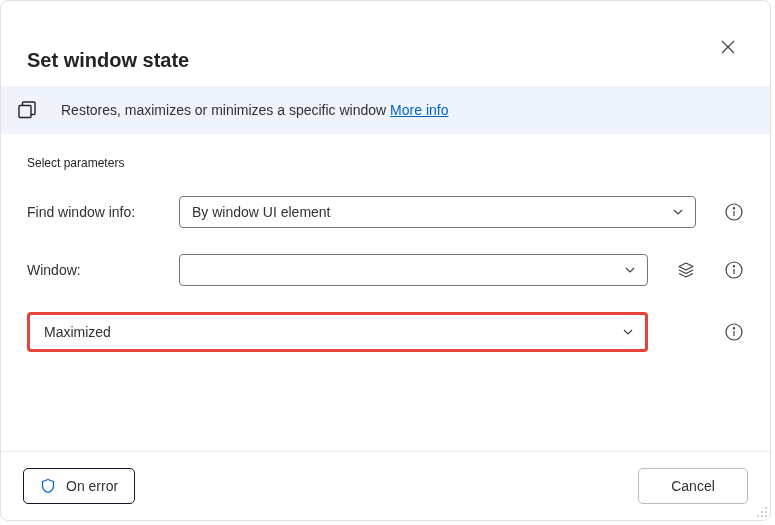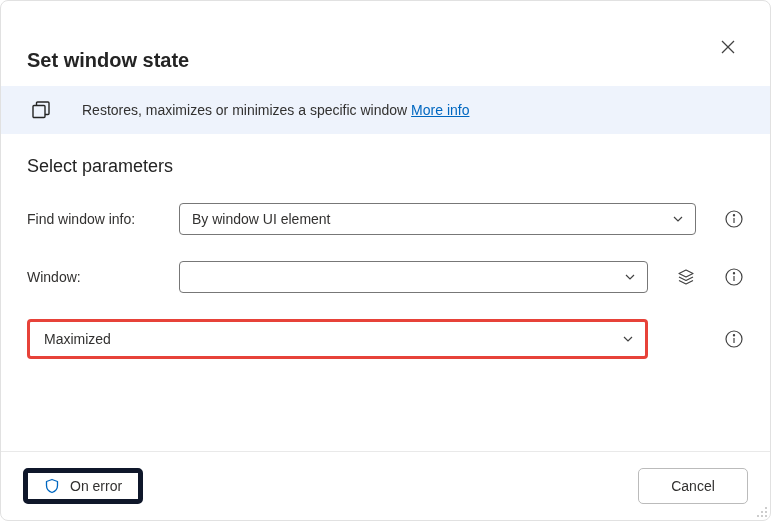--- a/index.html
+++ b/index.html
@@ -41,24 +41,24 @@
     width: 32px;
     height: 32px;
     display: flex;
     align-items: center;
     justify-content: center;
     cursor: pointer;
     color: #424242;
   }
   .info-banner {
     background: #eef3fc;
-    padding: 14px 30px;
-    display: flex;
-    align-items: center;
-    gap: 31px;
+    padding: 14px 16px;
+    display: flex;
+    align-items: center;
+    gap: 24px;
   }
   .banner-icon {
     width: 20px;
     height: 20px;
     display: flex;
     align-items: center;
     justify-content: center;
     color: #242424;
   }
   .banner-text {
@@ -68,21 +68,21 @@
   .banner-link {
     color: #0067c0;
     text-decoration: underline;
     cursor: pointer;
   }
   .content {
     padding: 22px 26px;
     flex: 1;
   }
   .section-title {
-    font-size: 18px;
+    font-size: 12px;
     font-weight: 400;
     color: #242424;
     margin-bottom: 26px;
   }
   .form-row {
     display: flex;
     align-items: center;
     margin-bottom: 26px;
   }
   .form-label {
@@ -139,21 +139,21 @@
   }
   .footer {
     border-top: 1px solid #e9e9e9;
     padding: 16px 22px;
     display: flex;
     align-items: center;
     justify-content: space-between;
   }
   .on-error-btn {
     height: 36px;
-    border: 5px solid #0f172a;
+    border: 1px solid #0f172a;
     border-radius: 5px;
     background: #fff;
     padding: 0 16px;
     display: flex;
     align-items: center;
     gap: 10px;
     cursor: pointer;
     font-size: 14px;
     color: #323130;
   }

